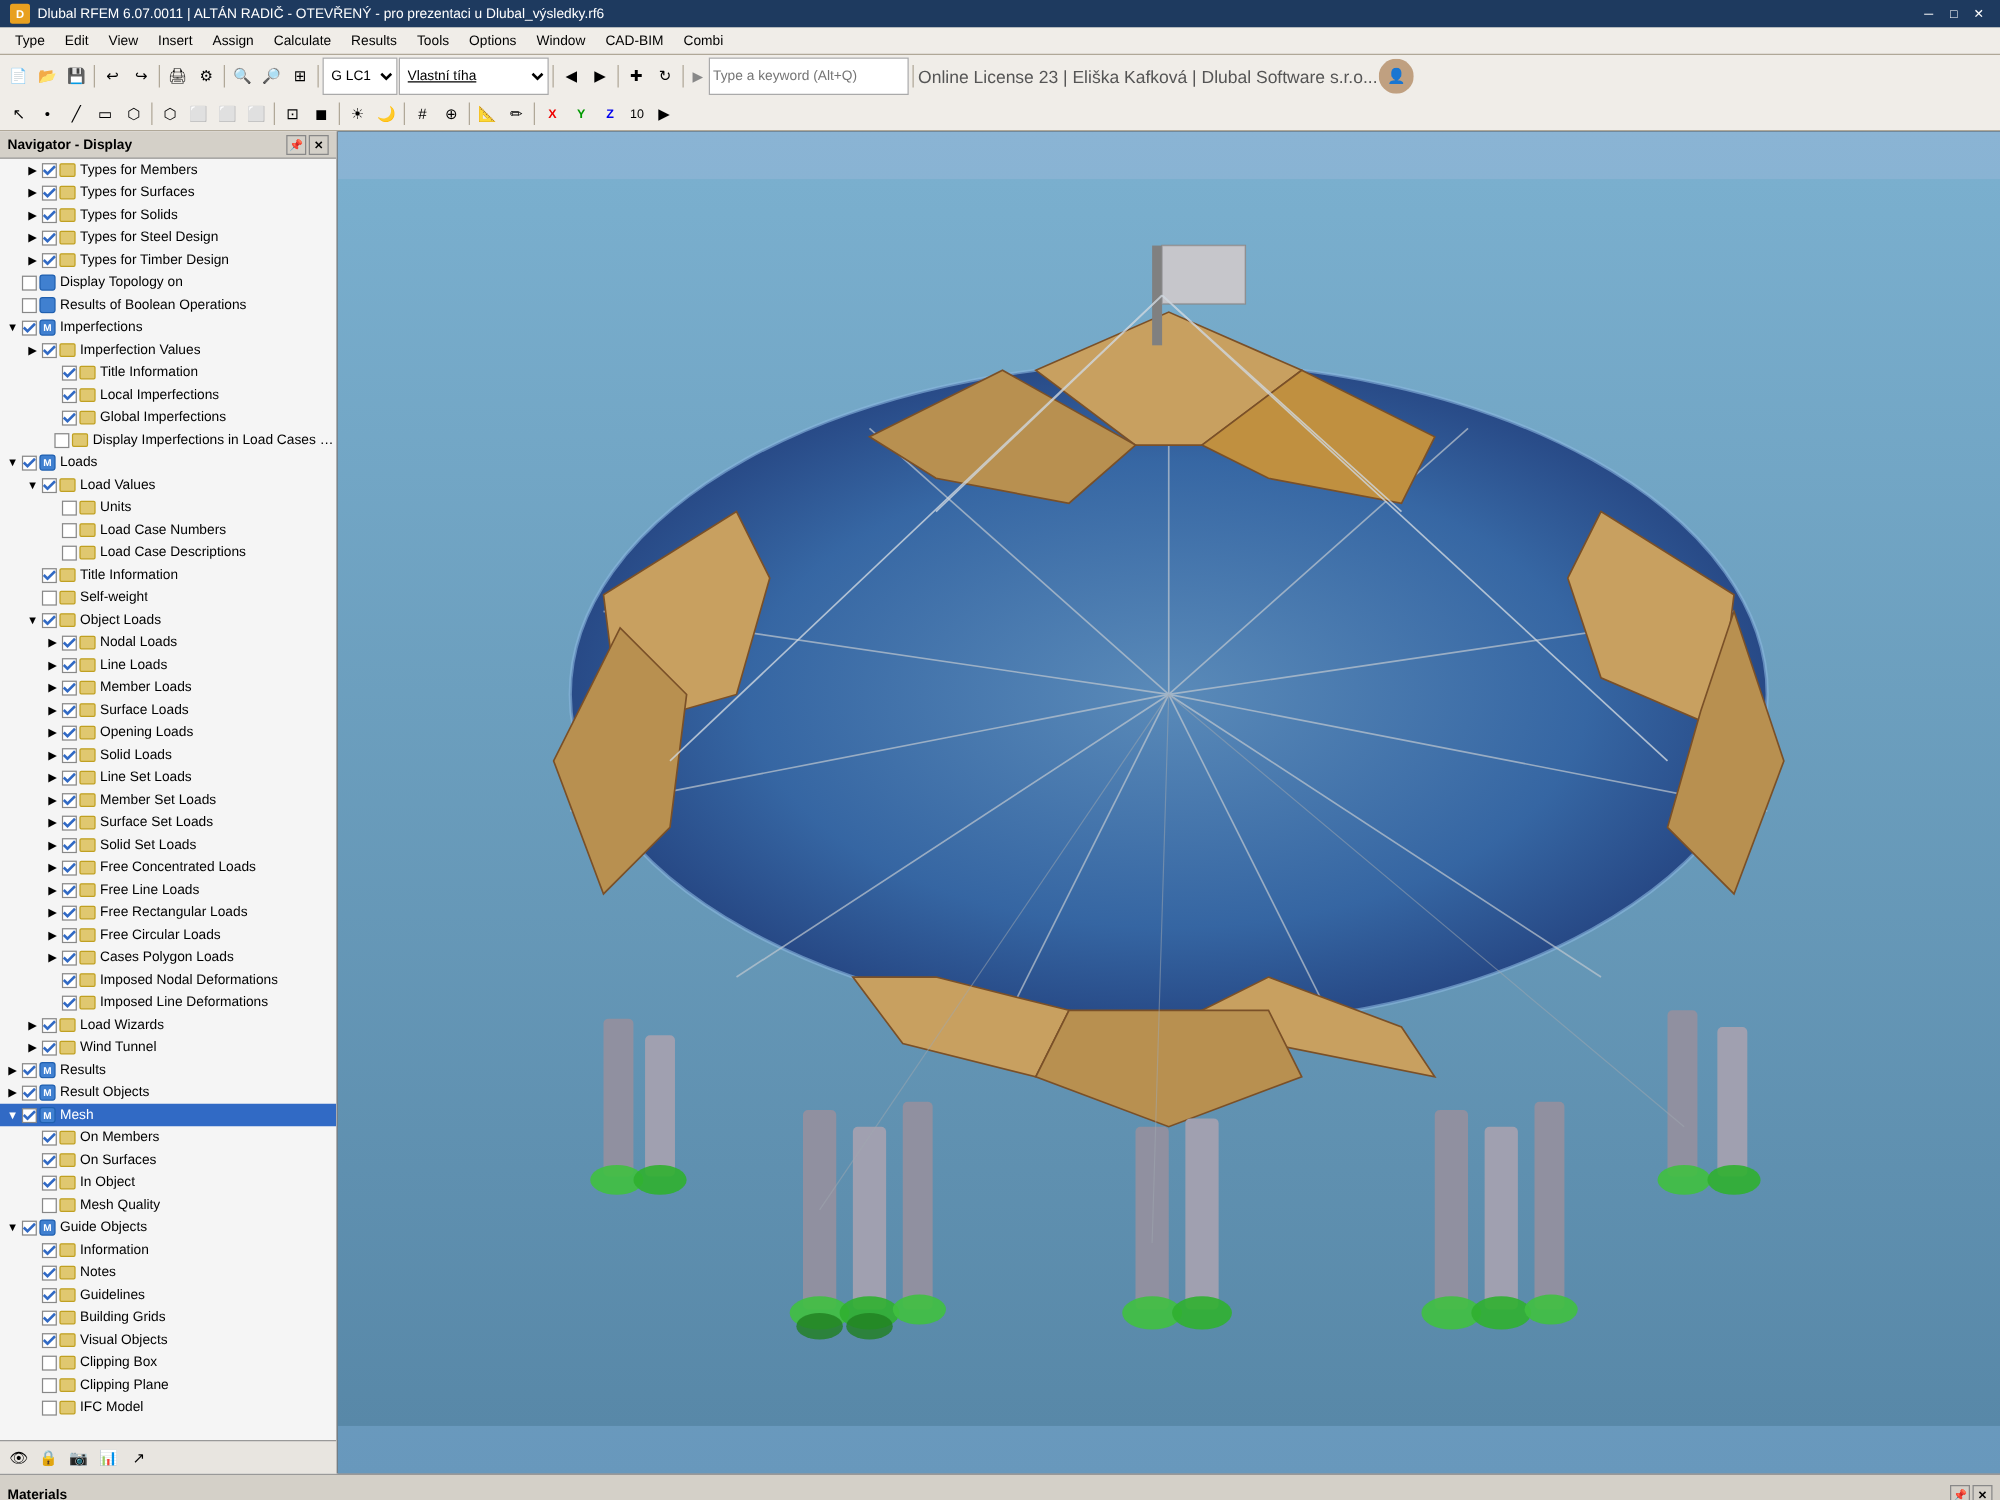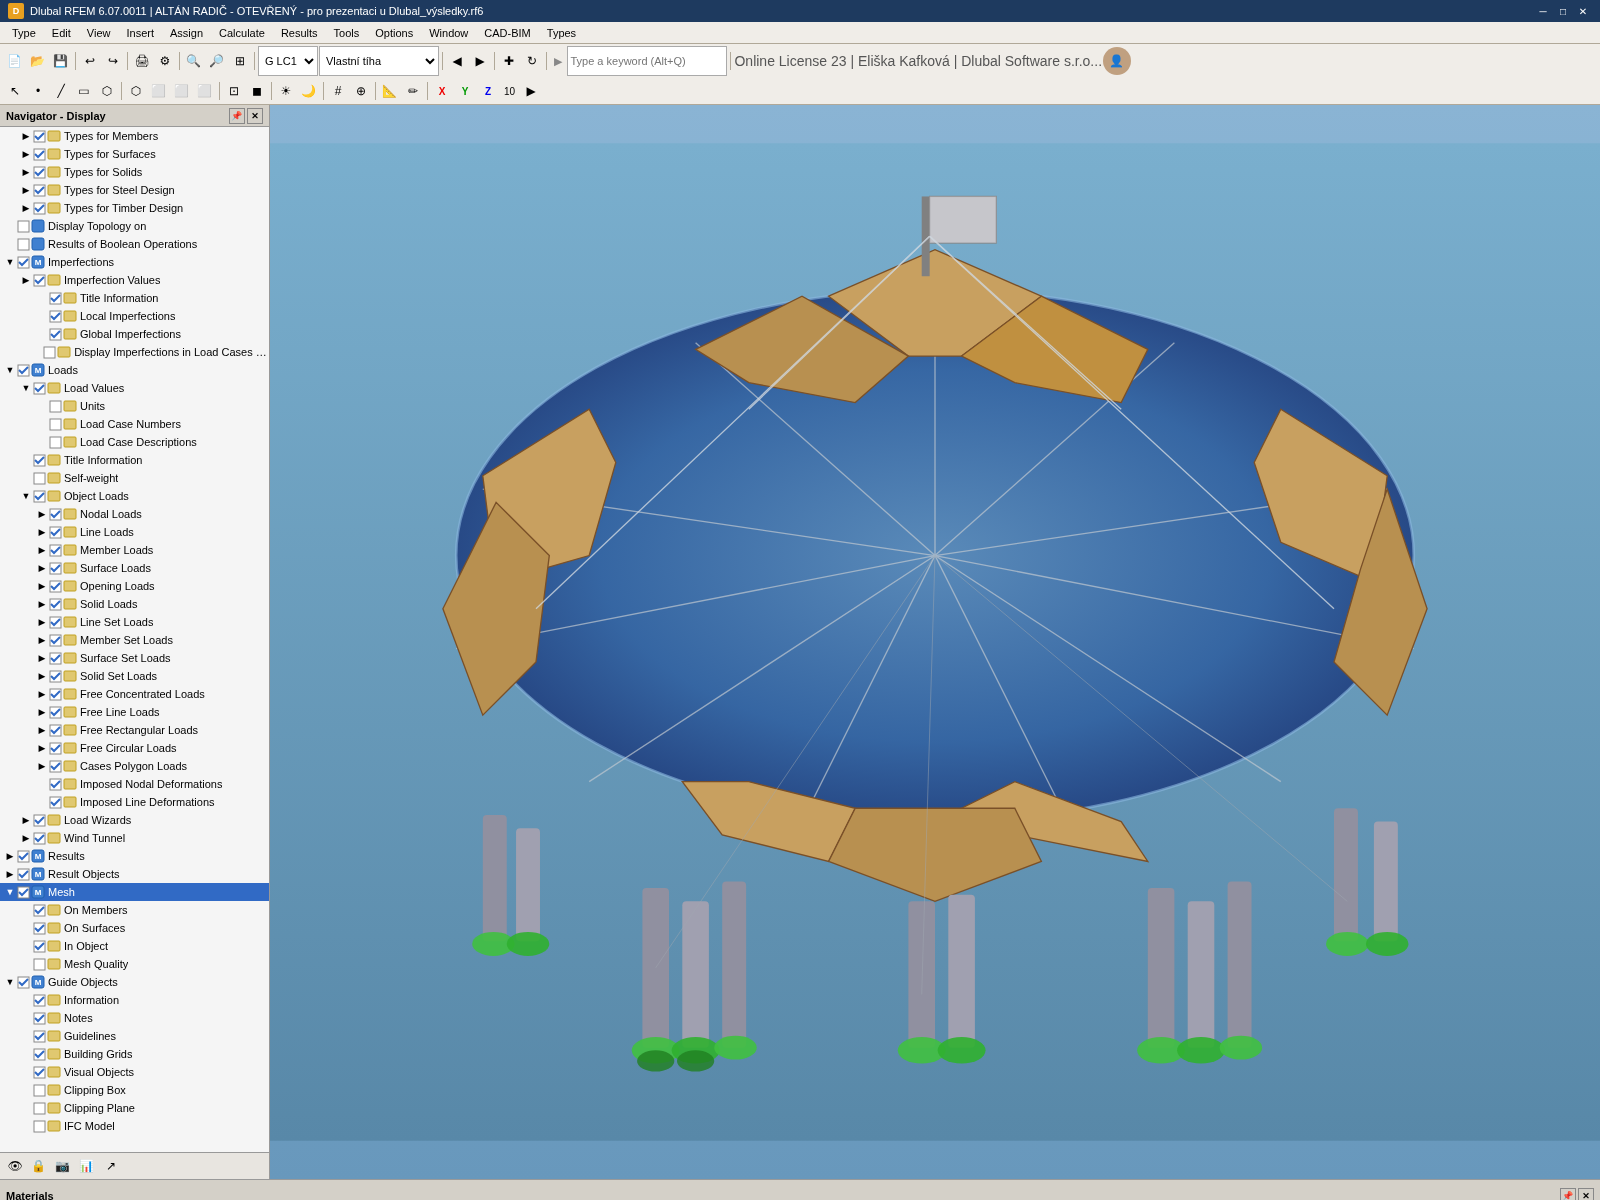--- a/index.html
+++ b/index.html
@@ -78,21 +78,21 @@
   <span class="menu-item">Edit</span>
   <span class="menu-item">View</span>
   <span class="menu-item">Insert</span>
   <span class="menu-item">Assign</span>
   <span class="menu-item">Calculate</span>
   <span class="menu-item">Results</span>
   <span class="menu-item">Tools</span>
   <span class="menu-item">Options</span>
   <span class="menu-item">Window</span>
   <span class="menu-item">CAD-BIM</span>
-  <span class="menu-item">Types</span>
+  <span class="menu-item">Combi</span>
 </div>
 
 <div class="toolbar-area">
   <div class="toolbar-row">
     <div class="tb-btn" title="New">📄</div>
     <div class="tb-btn" title="Open">📂</div>
     <div class="tb-btn" title="Save">💾</div>
     <div class="tb-sep"></div>
     <div class="tb-btn" title="Undo">↩</div>
     <div class="tb-btn" title="Redo">↪</div>
@@ -100,21 +100,21 @@
     <div class="tb-btn" title="Print">🖨</div>
     <div class="tb-btn" title="Settings">⚙</div>
     <div class="tb-sep"></div>
     <div class="tb-btn">🔍</div>
     <div class="tb-btn">🔎</div>
     <div class="tb-btn">⊞</div>
     <div class="tb-sep"></div>
     <select class="tb-combo" style="width:60px;">
       <option>G LC1</option>
     </select>
-    <select class="tb-combo" style="width:120px;">
+    <select class="tb-combo" style="width:120px;text-decoration:underline;">
       <option>Vlastní tíha</option>
     </select>
     <div class="tb-sep"></div>
     <div class="tb-btn">◀</div>
     <div class="tb-btn">▶</div>
     <div class="tb-sep"></div>
     <div class="tb-btn">✚</div>
     <div class="tb-btn">↻</div>
     <div class="tb-sep"></div>
     <span style="font-size:11px;padding:0 4px;color:#888;">▶ </span>

